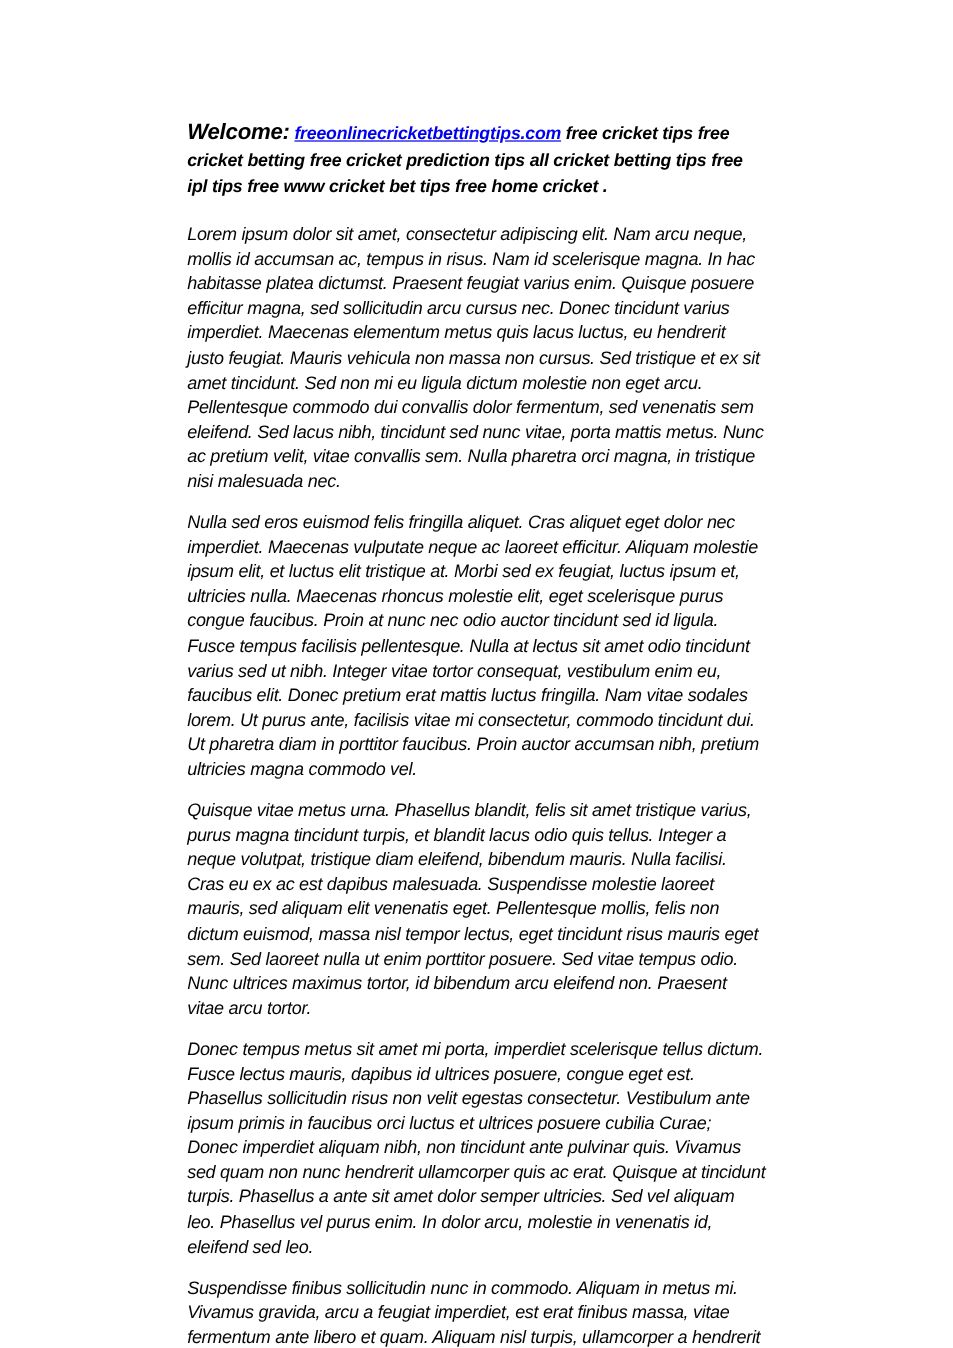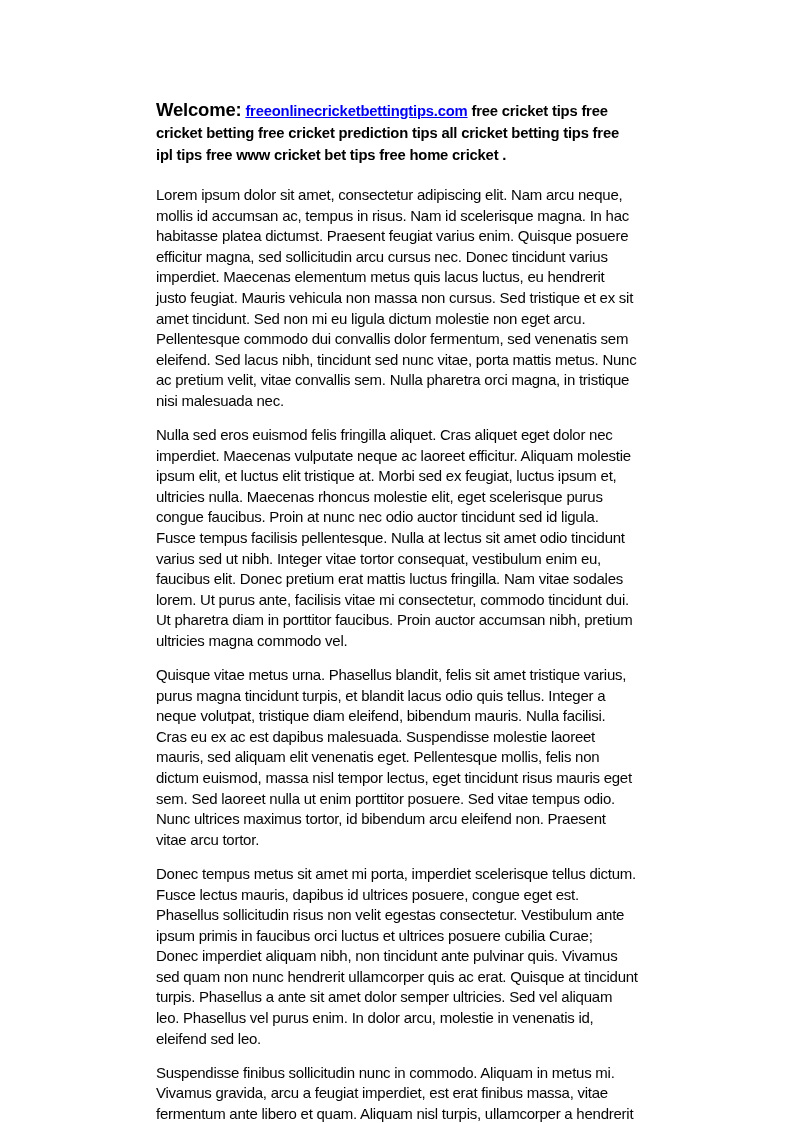--- a/index.html
+++ b/index.html
@@ -7,20 +7,21 @@
     background: #ffffff;
     font-family: "Liberation Sans", sans-serif;
   }
   .page {
     width: 674px;
     height: 1123px;
     margin: 0 auto;
     background: #ffffff;
     padding: 99px 96px 0 96px;
     overflow: hidden;
+    font-style: italic;
   }
   .welcome {
     font-size: 14.8px;
     font-weight: bold;
     color: #000000;
     line-height: 22px;
     letter-spacing: -0.2px;
     margin-bottom: 19px;
   }
   .welcome .welcome-label {

